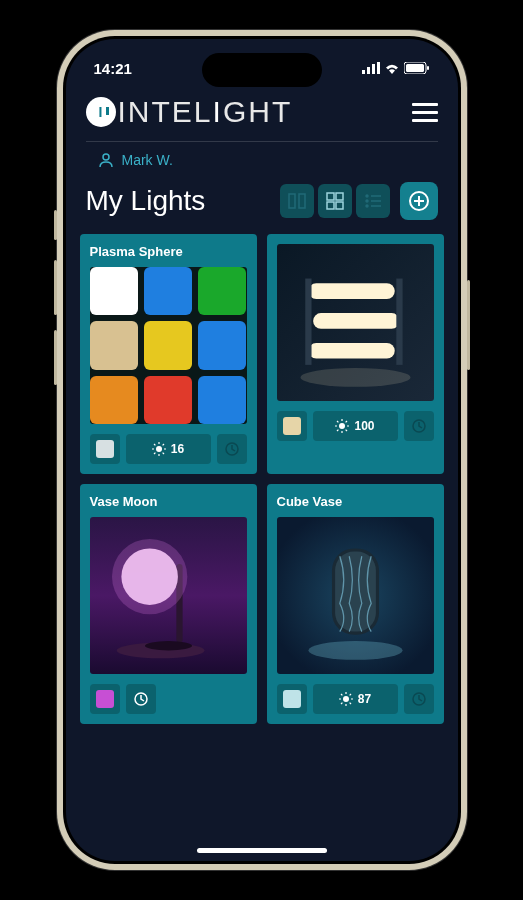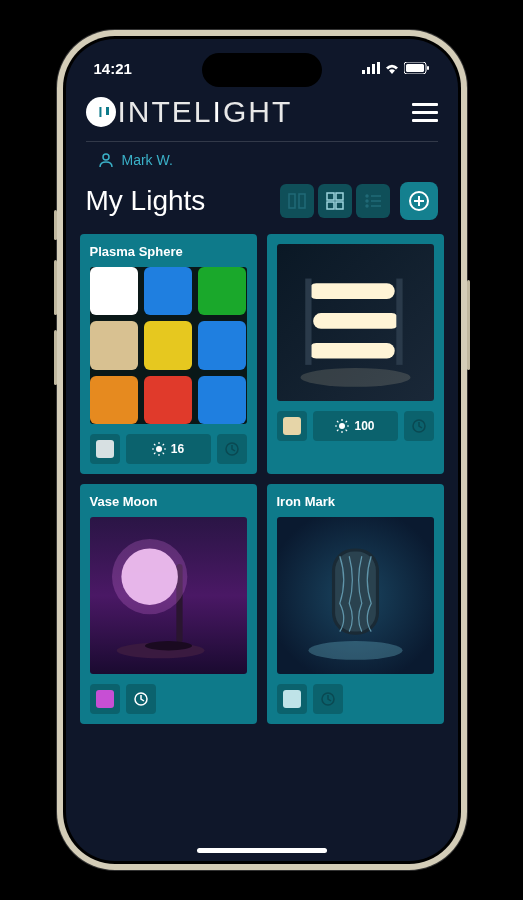--- a/index.html
+++ b/index.html
@@ -417,38 +417,54 @@
             <div class="ctrl timer on">
               <svg width="16" height="16" viewBox="0 0 16 16" fill="none" stroke="currentColor" stroke-width="1.5">
                   <circle cx="8" cy="8" r="6"></circle>
                   <path d="M8 4 L8 8 L11 10"></path>
                 </svg>
             </div>
           </div>
         </div>
 
         <div class="card">
-          <div class="card-title">Iron Mark</div>
+          <div class="card-title">Cube Vase</div>
           <div class="card-visual vis-iron">
             <svg width="100%" height="100%" viewBox="0 0 100 100">
               <ellipse cx="50" cy="85" rx="30" ry="6" fill="rgba(120,200,220,0.3)"></ellipse>
               <rect x="35" y="20" width="30" height="55" rx="14" fill="#1a2a35"></rect>
               <rect x="37" y="22" width="26" height="51" rx="12" fill="#3a5a6a" opacity="0.5"></rect>
               <g stroke="#6095aa" stroke-width="0.8" fill="none">
                 <path d="M40 25 Q45 40 40 55 Q45 65 40 73"></path>
                 <path d="M46 25 Q50 40 46 55 Q50 65 46 73"></path>
                 <path d="M54 25 Q50 40 54 55 Q50 65 54 73"></path>
                 <path d="M60 25 Q55 40 60 55 Q55 65 60 73"></path>
               </g>
             </svg>
           </div>
           <div class="card-controls">
             <div class="ctrl color-chip">
                 <div class="chip" style="background:#bfe3e8"></div>
               </div>
+            <div class="ctrl bright">
+              <svg width="14" height="14" viewBox="0 0 14 14" fill="#fff">
+                  <circle cx="7" cy="7" r="3"></circle>
+                  <g stroke="#fff" stroke-width="1.2">
+                    <line x1="7" y1="0" x2="7" y2="2"></line>
+                    <line x1="7" y1="12" x2="7" y2="14"></line>
+                    <line x1="0" y1="7" x2="2" y2="7"></line>
+                    <line x1="12" y1="7" x2="14" y2="7"></line>
+                    <line x1="2" y1="2" x2="3.4" y2="3.4"></line>
+                    <line x1="10.6" y1="10.6" x2="12" y2="12"></line>
+                    <line x1="2" y1="12" x2="3.4" y2="10.6"></line>
+                    <line x1="10.6" y1="3.4" x2="12" y2="2"></line>
+                  </g>
+                </svg>
+              <span>87</span>
+            </div>
             <div class="ctrl timer off">
               <svg width="16" height="16" viewBox="0 0 16 16" fill="none" stroke="currentColor" stroke-width="1.5">
                   <circle cx="8" cy="8" r="6"></circle>
                   <path d="M8 4 L8 8 L11 10"></path>
                 </svg>
             </div>
           </div>
         </div>
 
       </div>

